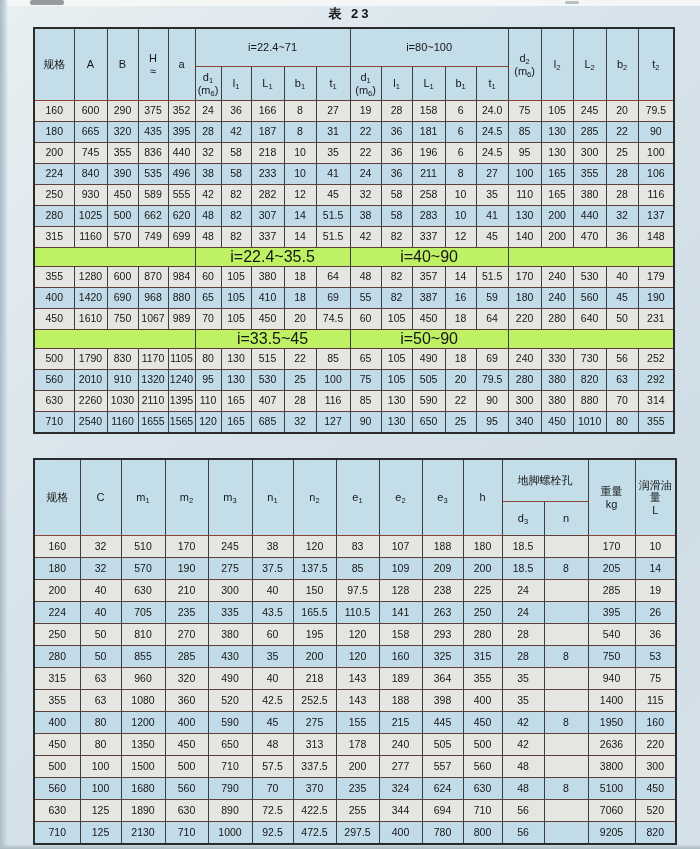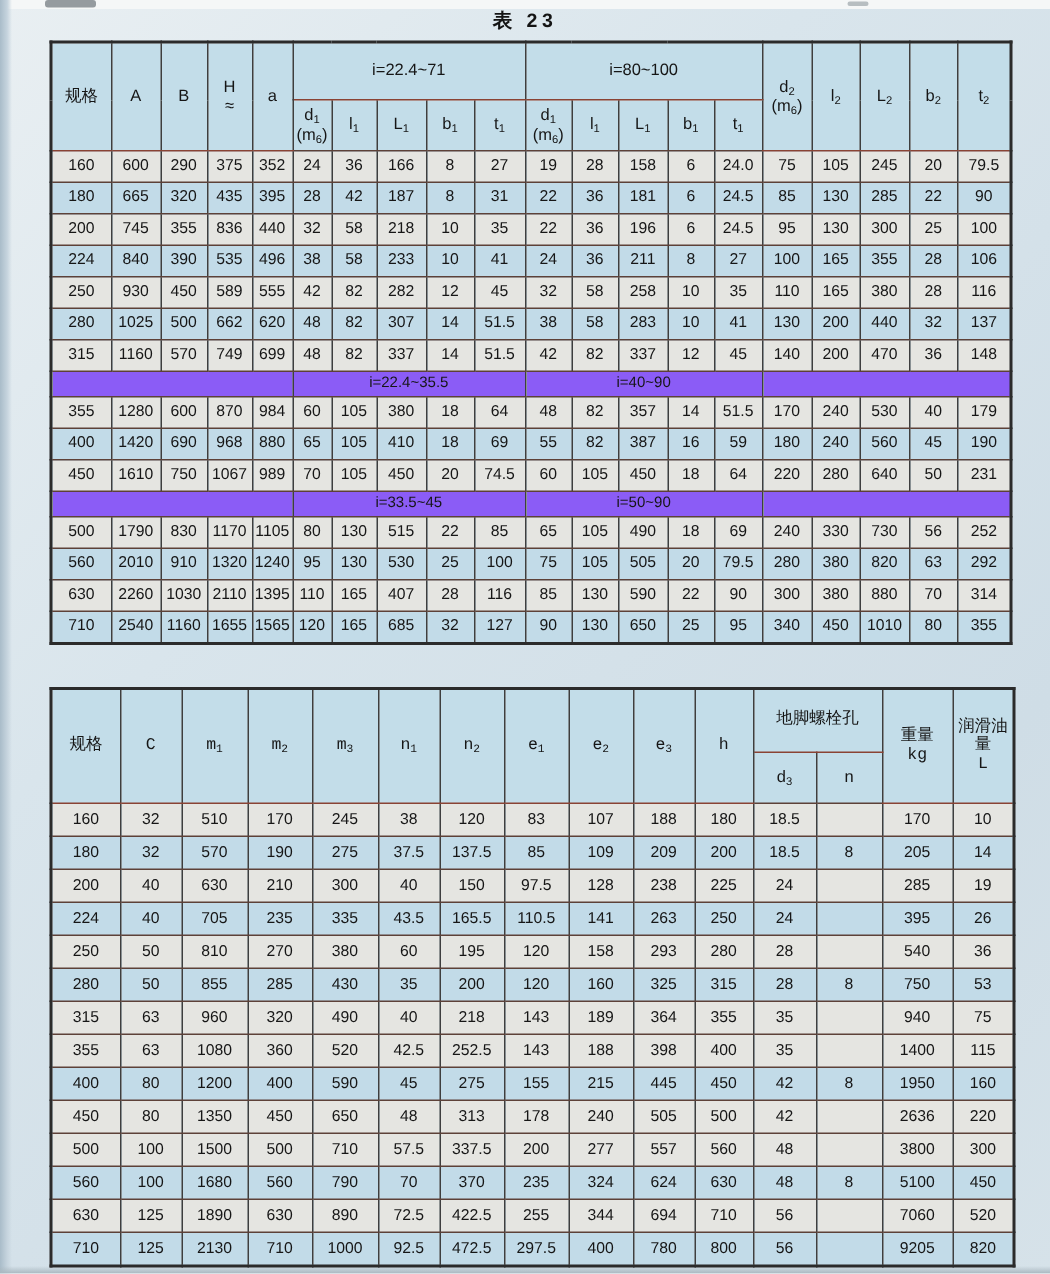--- a/index.html
+++ b/index.html
@@ -23,26 +23,26 @@
   #t2{top:458px;}
   .tbl th,.tbl td{
     border-left:1px solid #3e3e3e;border-right:1px solid #3e3e3e;
     border-top:1px solid #5d4138;border-bottom:1px solid #5d4138;
     text-align:center;vertical-align:middle;padding:0 1px;
     font-size:10.5px;font-weight:normal;color:#161616;line-height:1.12;overflow:hidden;
   }
   .tbl th{background:#c3dde9;font-size:11px;}
   #t1 tr.hrow1 th{height:37px;margin-top:44px;}
   #t1 tr.hrow2 th{height:33px;}
-  #t2 tr.hrow1 th{height:41px;font-family:Liberation Mono, monospace;}
+  #t2 tr.hrow1 th{height:41px;}
   #t2 tr.hrow2 th{height:33px;}
   tr.hrow1 th{border-bottom-color:#8a4334;}
   #t1 tr.dr td{height:20px;}
   #t2 tr.dr td{height:21px;}
-  tr.dv td{height:16px;background:#8b5cf6;font-size:10px;}
+  tr.dv td{height:16px;background:#bef264;font-size:16px;}
   td.g{background:#e5e5e1;}
   td.b{background:#c2dbe8;}
   sub{font-size:7.5px;vertical-align:-2px;line-height:0;}
 </style>
 </head>
 <body>
 
 <div class="paper-top"></div>
 <div class="edge-left"></div>
 <div class="edge-bottom"></div>

